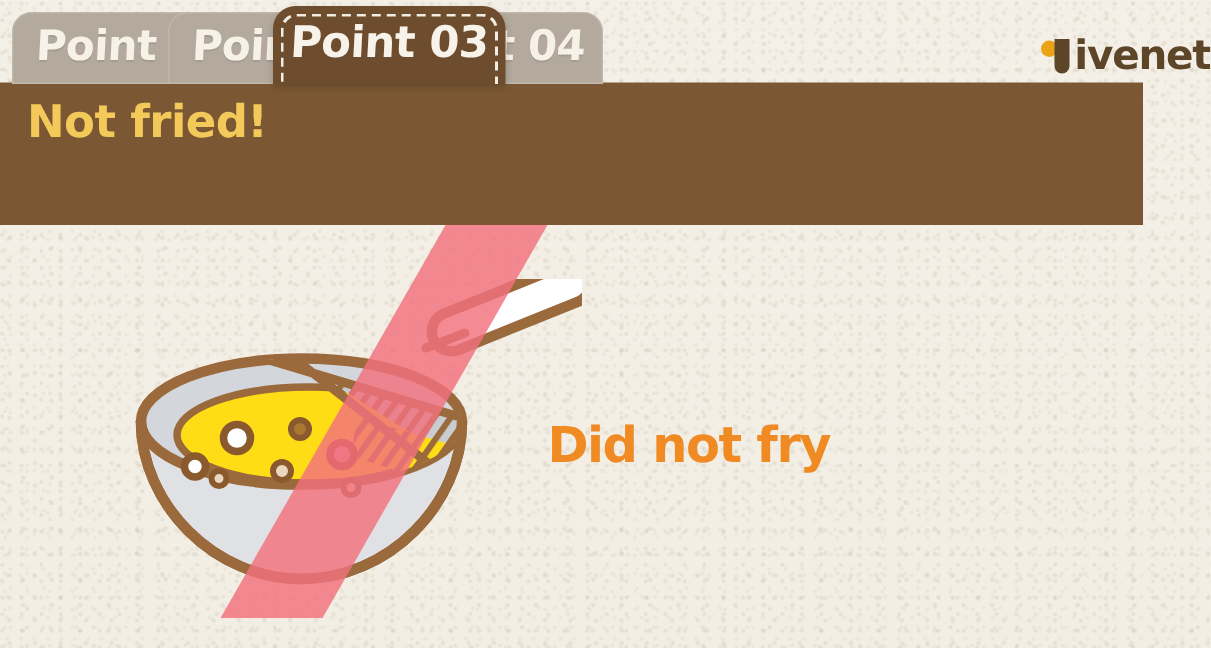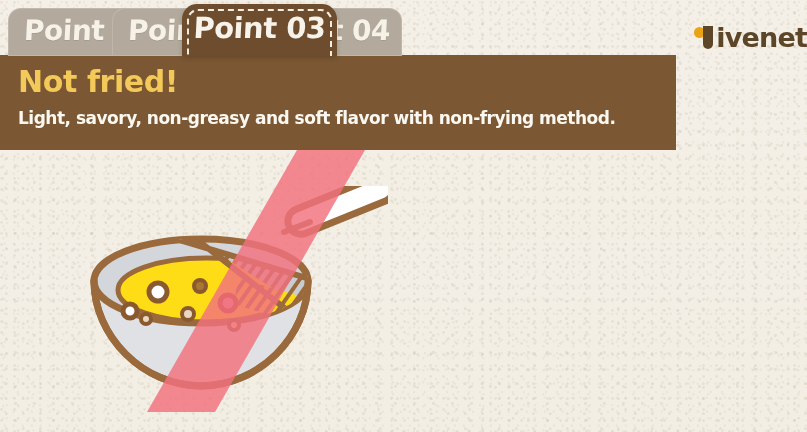--- a/index.html
+++ b/index.html
@@ -81,21 +81,21 @@
     background:#5d4528;border-radius:0 0 5px 5px;
   }
   .logo .word{
     font-family:"DejaVu Sans", sans-serif;
     font-weight:bold;font-size:27px;letter-spacing:-0.8px;color:#5d4528;
     line-height:27px;
   }
 
   
   .banner{
-    position:absolute;left:0;top:55px;width:676px;height:95px;
+    position:absolute;left:0;top:55px;width:762px;height:95px;
     background:#7b5833;
     box-sizing:border-box;
     padding:8px 0 0 18px;
   }
   .banner .head{
     font-family:"DejaVu Sans", sans-serif;
     font-weight:bold;font-size:30px;color:#f3c95a;letter-spacing:-0.4px;
     line-height:38px;margin:0;
   }
   .banner .sub{
@@ -149,21 +149,20 @@
   <div class="logo">
     <span class="mark">
       <span class="dot"></span>
         <span class="stem"></span>
     </span>
     <span class="word">ivenet</span>
   </div>
 
   <div class="banner">
     <p class="head">Not fried!</p>
-    <p class="sub">Light, savory, non-greasy and soft flavor with non-frying method.</p>
   </div>
 
   <div class="wok">
     <svg width="300" height="222" viewBox="0 0 300 222" xmlns="http://www.w3.org/2000/svg">
       <defs>
         <clipPath id="panclip">
           <ellipse cx="113" cy="95" rx="107" ry="42"></ellipse>
         </clipPath>
         <pattern id="hatchGray" width="9" height="9" patternTransform="rotate(35)" patternUnits="userSpaceOnUse">
           <rect width="9" height="9" fill="#c9ccd1"></rect>
@@ -209,15 +208,16 @@
     </svg>
   </div>
 
   <div class="stripe">
     <svg width="807" height="282" viewBox="0 0 807 282" xmlns="http://www.w3.org/2000/svg">
       <polygon points="297,0 365,0 215,262 147,262" fill="#f2707d" fill-opacity="0.82"></polygon>
     </svg>
   </div>
 
   <div class="message">
+    <p class="m1">Did not fry</p>
   </div>
 
 </div>
 
 </body></html>

